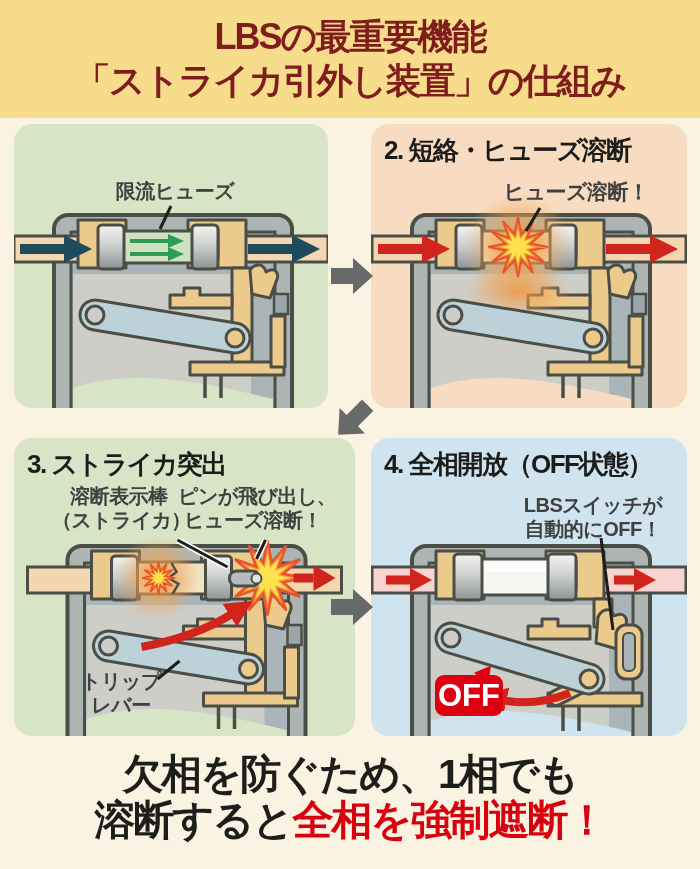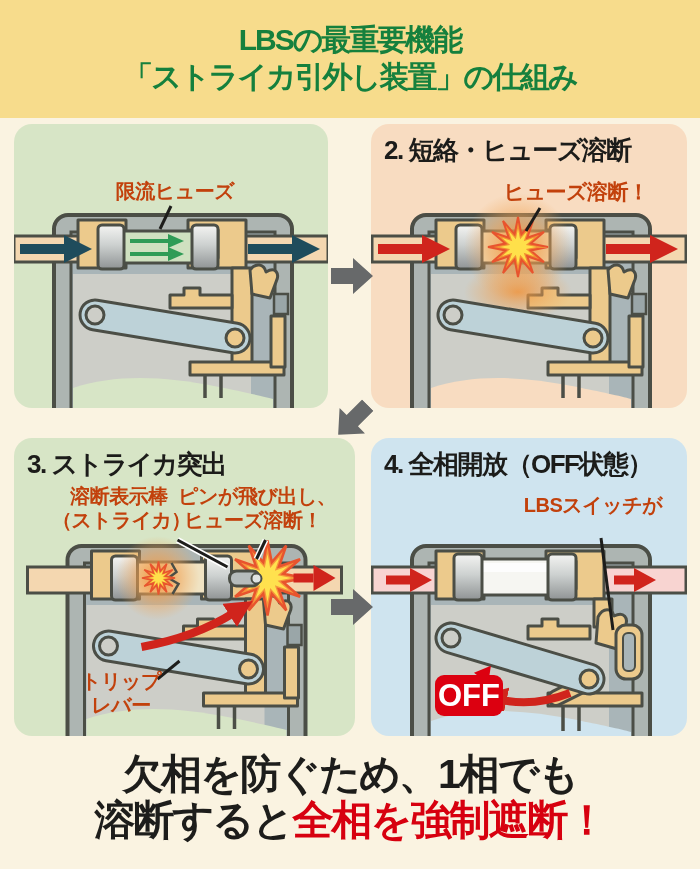--- a/index.html
+++ b/index.html
@@ -10,36 +10,36 @@
     position:relative;overflow:hidden;
   }
   .poster{position:absolute;inset:0;}
   
   .title-band{
     position:absolute;left:0;top:0;width:700px;height:118px;
     background:#f7dc8c;display:flex;flex-direction:column;
     align-items:center;justify-content:center;
   }
   .title-line{
-    font-size:30px;font-weight:900;color:#15803d;
+    font-size:36px;font-weight:900;color:#7f1d1d;
     letter-spacing:-2px;line-height:1.22;white-space:nowrap;
   }
   
   .panel{position:absolute;border-radius:18px;overflow:hidden;}
   .panel svg.mech{position:absolute;left:0;top:0;width:100%;height:100%;}
   #panel-1{left:14px;top:124px;width:314px;height:284px;background:#d7e5c6;}
   #panel-2{left:371px;top:124px;width:316px;height:284px;background:#f8dcc1;}
   #panel-3{left:14px;top:438px;width:341px;height:298px;background:#d7e5c6;}
   #panel-4{left:371px;top:438px;width:316px;height:298px;background:#cfe4ef;}
   .panel-heading{
     position:absolute;left:13px;top:9px;font-size:26px;font-weight:900;
     color:#1c1c1a;letter-spacing:-1.5px;white-space:nowrap;z-index:3;
   }
   .plabel{
-    position:absolute;font-size:20px;font-weight:800;color:#c2410c;
+    position:absolute;font-size:20px;font-weight:800;color:#404040;
     line-height:1.2;text-align:center;letter-spacing:-0.5px;z-index:3;white-space:nowrap;
   }
   
   .lbl-fuse{left:66px;top:55px;width:190px;}
   .lbl-blown{left:110px;top:55px;width:190px;font-size:21px;}
   .lbl-striker{left:38px;top:46px;width:134px;}
   .lbl-pin{left:164px;top:46px;width:150px;}
   .lbl-trip{left:52px;top:231px;width:110px;}
   .lbl-lbs{left:142px;top:55px;width:160px;}
   
@@ -314,20 +314,21 @@
         </g>
         <path d="M198,238 Q162,252 130,245" fill="none" stroke="#d0241c" stroke-width="8" marker-end="url(#redHead)"></path>
         <path d="M59,266 C100,252 150,254 200,264 C230,270 248,274 259,277 L259,299 L59,299 Z" fill="#cfe4ef"></path>
         <path d="M191,251 V276 M207,251 V276" stroke="#4b4e46" stroke-width="3.5"></path>
       </g>
       <line x1="229" y1="100" x2="241" y2="192" stroke="#1d1d1b" stroke-width="3"></line>
     </svg>
     <div class="panel-heading">4. 全相開放（OFF状態）</div>
     <div class="plabel lbl-lbs">
       <div>LBSスイッチが</div>
+      <div>自動的にOFF！</div>
     </div>
     <div class="off-badge">OFF</div>
   </div>
 
   <svg class="step-arrow" id="arrow-1" viewBox="0 0 42 36">
     <path d="M0,10 H22 V0 L42,18 L22,36 V26 H0 Z" fill="#67696a"></path>
   </svg>
   <svg class="step-arrow" id="arrow-2" viewBox="0 0 42 36">
     <path d="M0,10 H22 V0 L42,18 L22,36 V26 H0 Z" fill="#67696a"></path>
   </svg>

